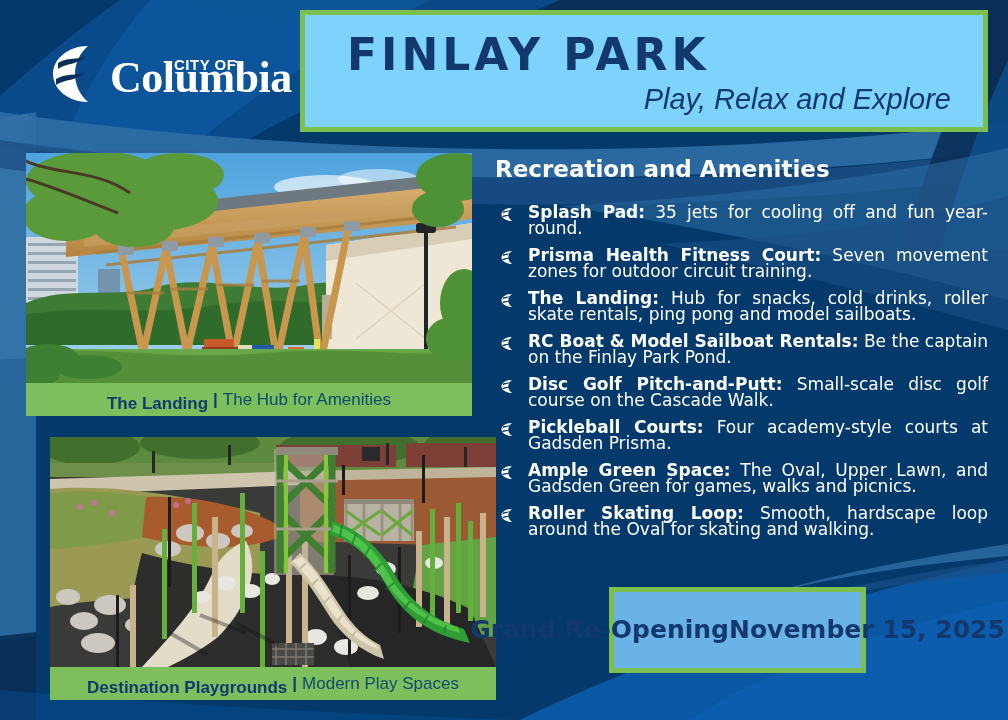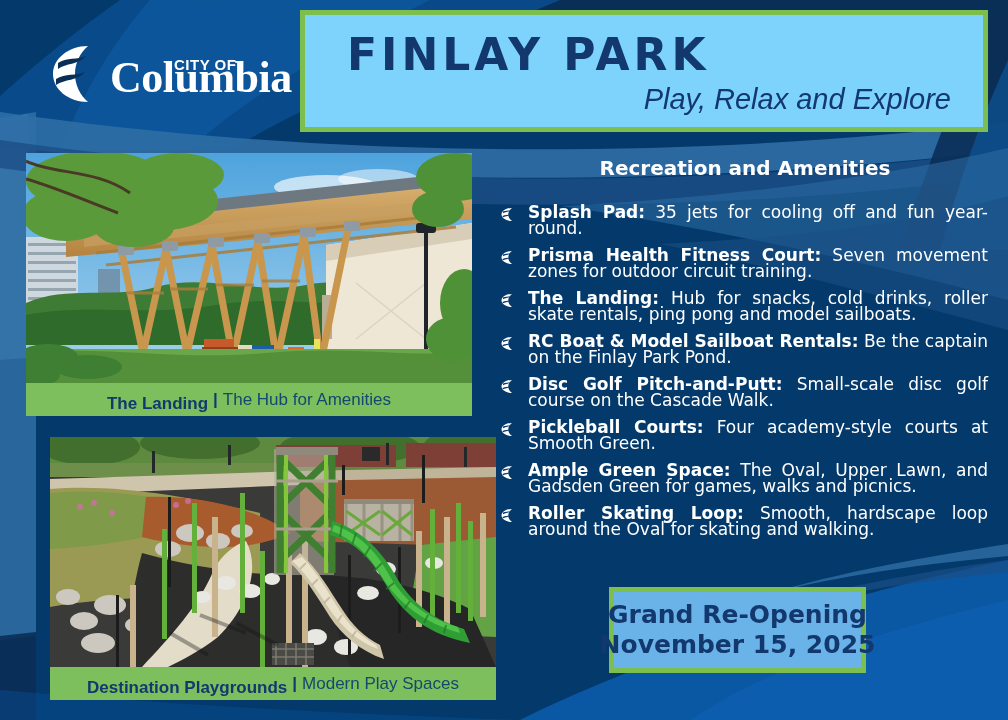--- a/index.html
+++ b/index.html
@@ -67,22 +67,22 @@
     gap: 0px;
     font-size: 17px;
   }
   .cap-bold { color: #12396f; font-weight: 700; margin-top: 8px; }
   .cap-sep  { color: #12396f; font-weight: 700; padding: 0 5px; }
   .cap-rest { color: #13486f; font-weight: 400; }
 
   
   .amen-title {
     position: absolute; left: 495px; top: 156px; width: 500px;
-    text-align: center;
-    color: #ffffff; font-size: 20px; font-weight: 700;
+    text-align: left;
+    color: #ffffff; font-size: 23px; font-weight: 700;
     font-family: "DejaVu Sans", sans-serif;
     letter-spacing: 0px;
   }
   .amen-list {
     position: absolute; left: 500px; top: 205px; width: 496px;
   }
   .amen-item {
     display: flex; align-items: flex-start;
     margin-bottom: 12px;
   }
@@ -93,21 +93,21 @@
     font-family: "DejaVu Sans", sans-serif;
   }
   .amen-text b { font-weight: 700; }
 
   
   .reopen-box {
     position: absolute; left: 609px; top: 587px;
     width: 257px; height: 86px;
     background: #6ab3e8;
     border: 5px solid #7cbf4f;
-    display: flex; flex-direction: column;
+    display: flex; flex-direction: row;
     align-items: center; justify-content: center;
   }
   .reopen-line {
     color: #13386e; font-size: 25px; font-weight: 700;
     line-height: 30px; font-family: "DejaVu Sans", sans-serif;
     white-space: nowrap;
   }
 </style>
 </head>
 <body>
@@ -524,21 +524,21 @@
     </div>
 
     <div class="amen-item">
       <span class="bullet">
         <svg width="17" height="15" viewBox="0 0 17 15">
             <path d="M12,1 C6,1 1.5,4.2 1.5,7.5 C1.5,10.8 6,14 12,14 C9.5,12.2 8.3,10 8.3,7.5 C8.3,5 9.5,2.8 12,1 Z" fill="#ffffff"></path>
             <path d="M3,4.6 C5.4,3.2 8.8,4 11,2.9 C8.8,5.2 5.4,4.8 3,6.2 Z" fill="#0a3b6d"></path>
             <path d="M2.6,9 C5,7.6 8.4,8.4 10.6,7.3 C8.4,9.6 5,9.2 2.6,10.6 Z" fill="#0a3b6d"></path>
           </svg>
       </span>
-      <span class="amen-text"><b>Pickleball Courts:</b><span> Four academy-style courts at Smooth Green.</span></span>
+      <span class="amen-text"><b>Pickleball Courts:</b><span> Four academy-style courts at Gadsden Prisma.</span></span>
     </div>
 
     <div class="amen-item">
       <span class="bullet">
         <svg width="17" height="15" viewBox="0 0 17 15">
             <path d="M12,1 C6,1 1.5,4.2 1.5,7.5 C1.5,10.8 6,14 12,14 C9.5,12.2 8.3,10 8.3,7.5 C8.3,5 9.5,2.8 12,1 Z" fill="#ffffff"></path>
             <path d="M3,4.6 C5.4,3.2 8.8,4 11,2.9 C8.8,5.2 5.4,4.8 3,6.2 Z" fill="#0a3b6d"></path>
             <path d="M2.6,9 C5,7.6 8.4,8.4 10.6,7.3 C8.4,9.6 5,9.2 2.6,10.6 Z" fill="#0a3b6d"></path>
           </svg>
       </span>

